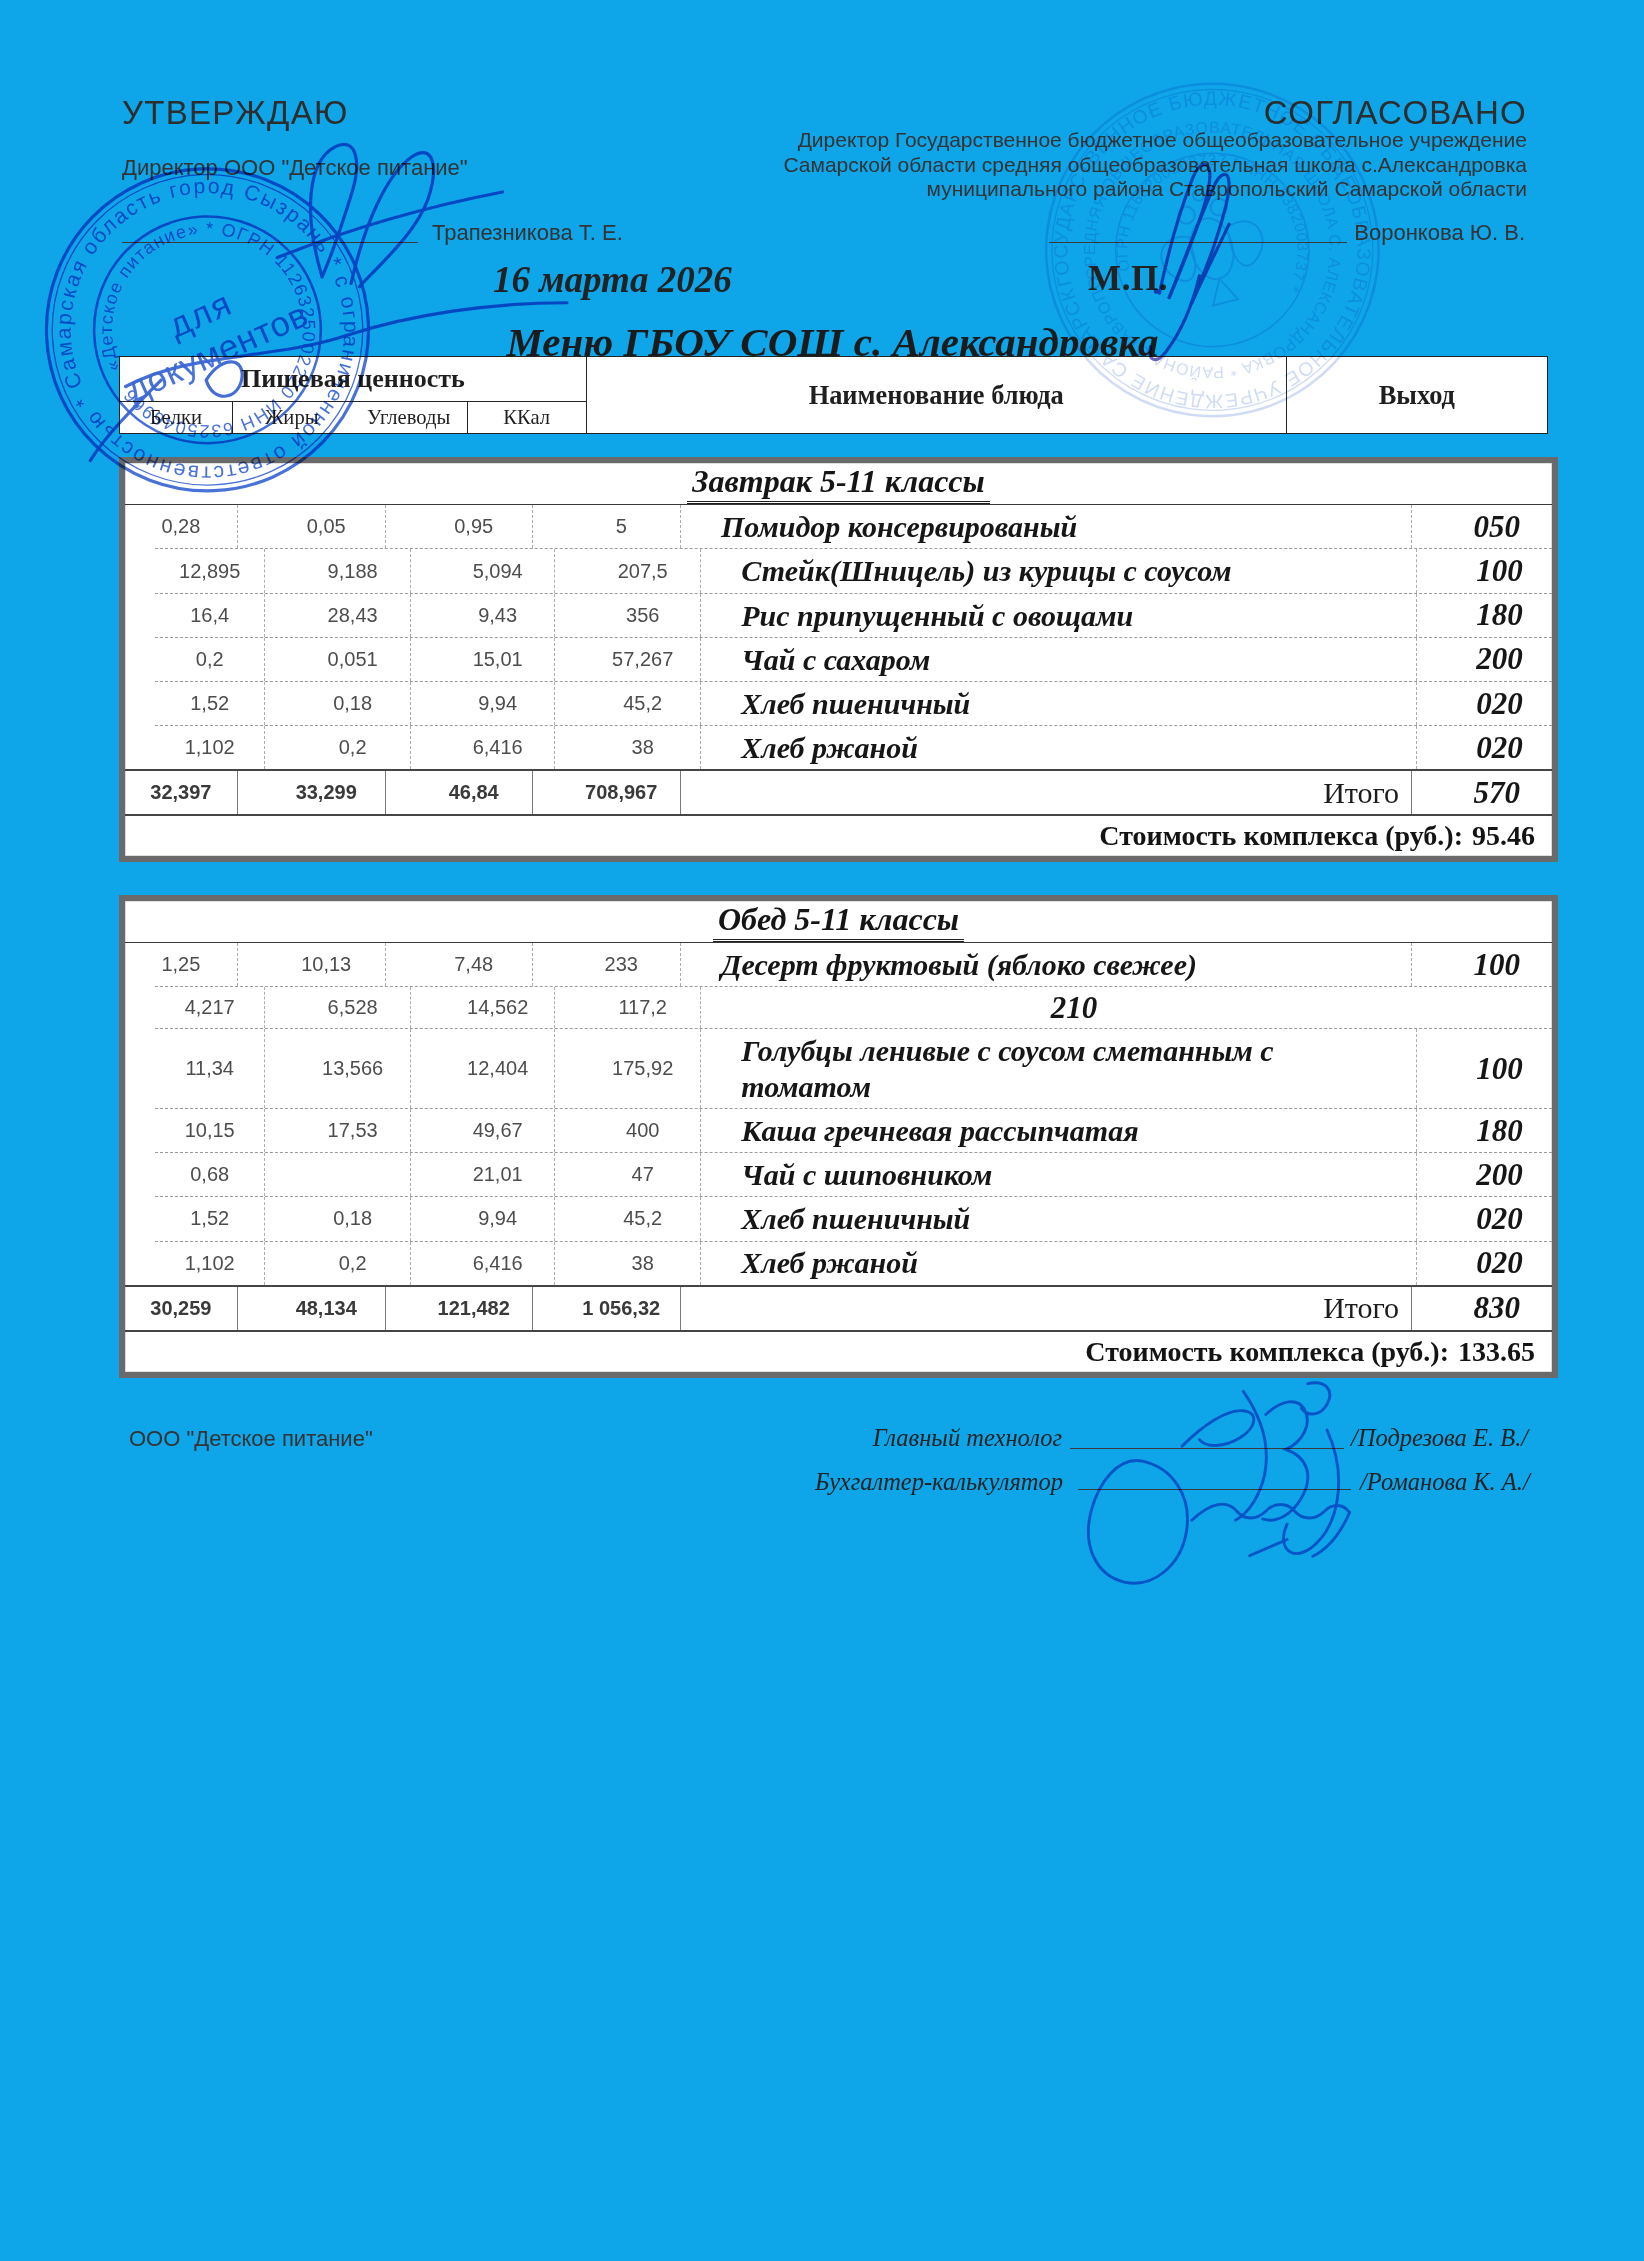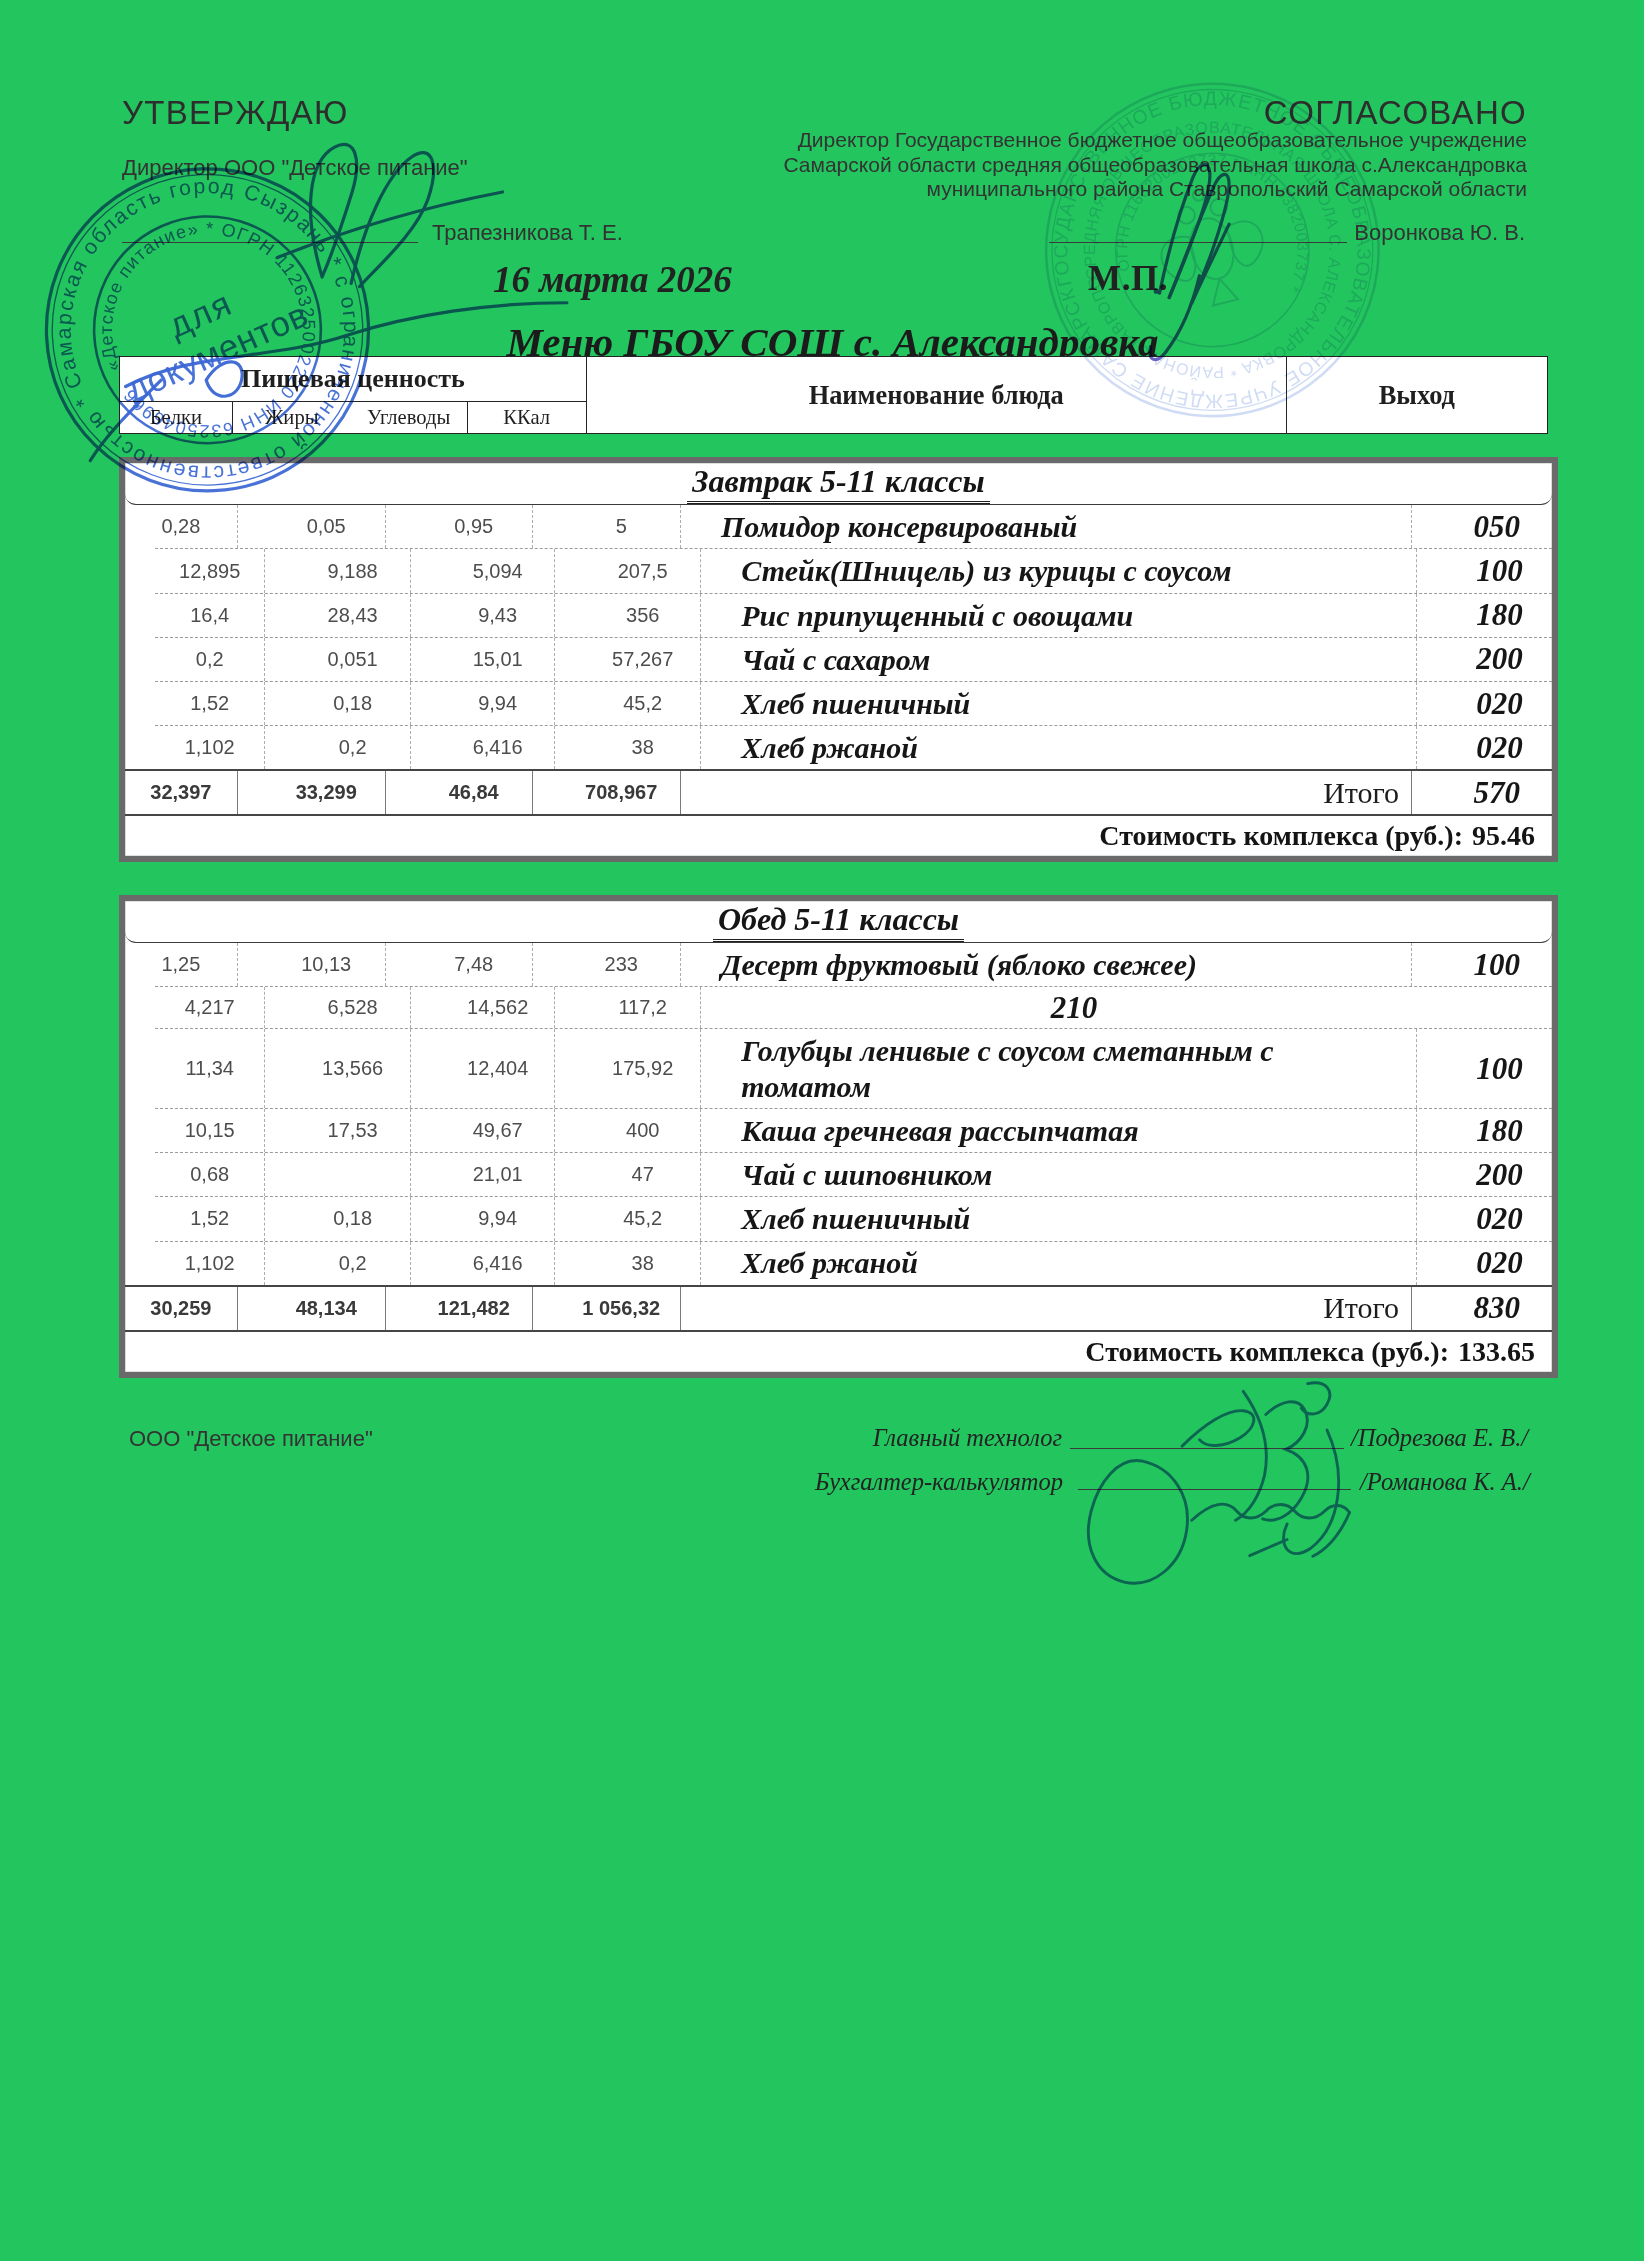--- a/index.html
+++ b/index.html
@@ -1,16 +1,16 @@
 <!DOCTYPE html>
 <html style="font-size:10.3px"><head>
 <meta charset="utf-8">
 <style>
   html,body{margin:0;padding:0;background:#e8e8e8;}
-  .page{position:relative;width:1644px;height:2261px;background:#22c55e;overflow:hidden;
+  .page{position:relative;width:1644px;height:2261px;background:#0ea5e9;overflow:hidden;
         font-family:"Liberation Serif",serif;color:#1f1f1f;}
   .abs{position:absolute;}
   
   .h-caps{font-family:"Liberation Sans",sans-serif;font-size:33px;color:#2d2d2d;letter-spacing:1.3px;}
   .h-role{font-family:"Liberation Sans",sans-serif;font-size:22px;color:#333;}
   .agree-role{font-family:"Liberation Sans",sans-serif;font-size:21px;color:#333;
               text-align:right;line-height:1.17;width:831px;}
   .sig-line{border-top:1.9px solid #3a3a3a;height:0;}
   .h-name{font-family:"Liberation Sans",sans-serif;font-size:22px;color:#333;}
   .date{font-size:37px;font-weight:bold;font-style:italic;color:#222;}
@@ -25,21 +25,21 @@
   .hc-nutr{grid-column:1/5;grid-row:1;border-bottom:1.9px solid #242424;
            font-weight:bold;font-size:26px;}
   .hc-dish{grid-column:5;grid-row:1/3;border-left:1.9px solid #242424;border-right:1.9px solid #242424;
            font-weight:bold;font-size:26.4px;}
   .hc-out{grid-column:6;grid-row:1/3;font-weight:bold;font-size:26.4px;}
   .hc-sub{grid-row:2;font-size:20.6px;border-right:1.9px solid #242424;}
   .hc-sub:nth-of-type(5){border-right:none;}
   
   .meal{width:1427px;background:#fff;border:6.4px solid #6a6a6a;box-shadow:inset 0 0 0 0.6px #c2c2c2;}
   .meal-title{min-height:40px;display:flex;align-items:center;justify-content:center;
-              border-bottom:1.9px solid #3a3a3a;border-radius:11px;}
+              border-bottom:1.9px solid #3a3a3a;}
   .meal-title span{font-size:32px;font-weight:bold;font-style:italic;color:#151515;
                    border-bottom:3.9px double #1f1f1f;padding:0 5.2px 1.3px 5.2px;}
   .mrow{min-height:40px;align-items:stretch;}
   .meal--lunch .mrow{min-height:41px;}
   .mrow + .mrow{border-top:1.3px dashed #9b9b9b;margin-left:30px;}
   .cell{display:flex;align-items:center;justify-content:center;}
   .mrow .cell{border-right:1.3px dashed #adadad;}
   .mrow .cell:last-child{border-right:none;}
   .num{font-family:"Liberation Sans",sans-serif;font-size:20px;color:#4d4d4d;}
   .dish{justify-content:flex-start;padding:3.9px 6.4px 3.9px 10.3px;font-size:30px;font-weight:bold;

